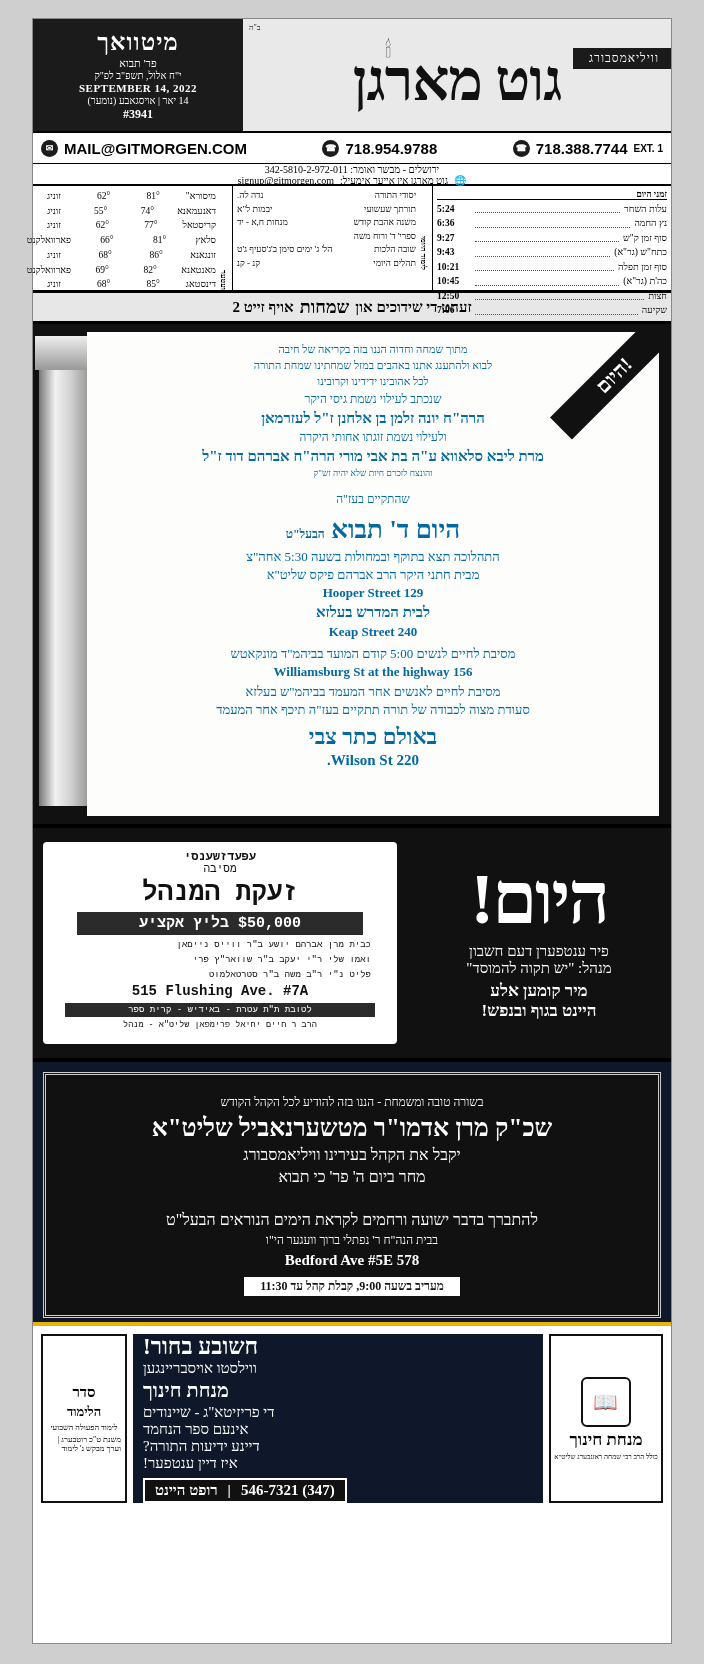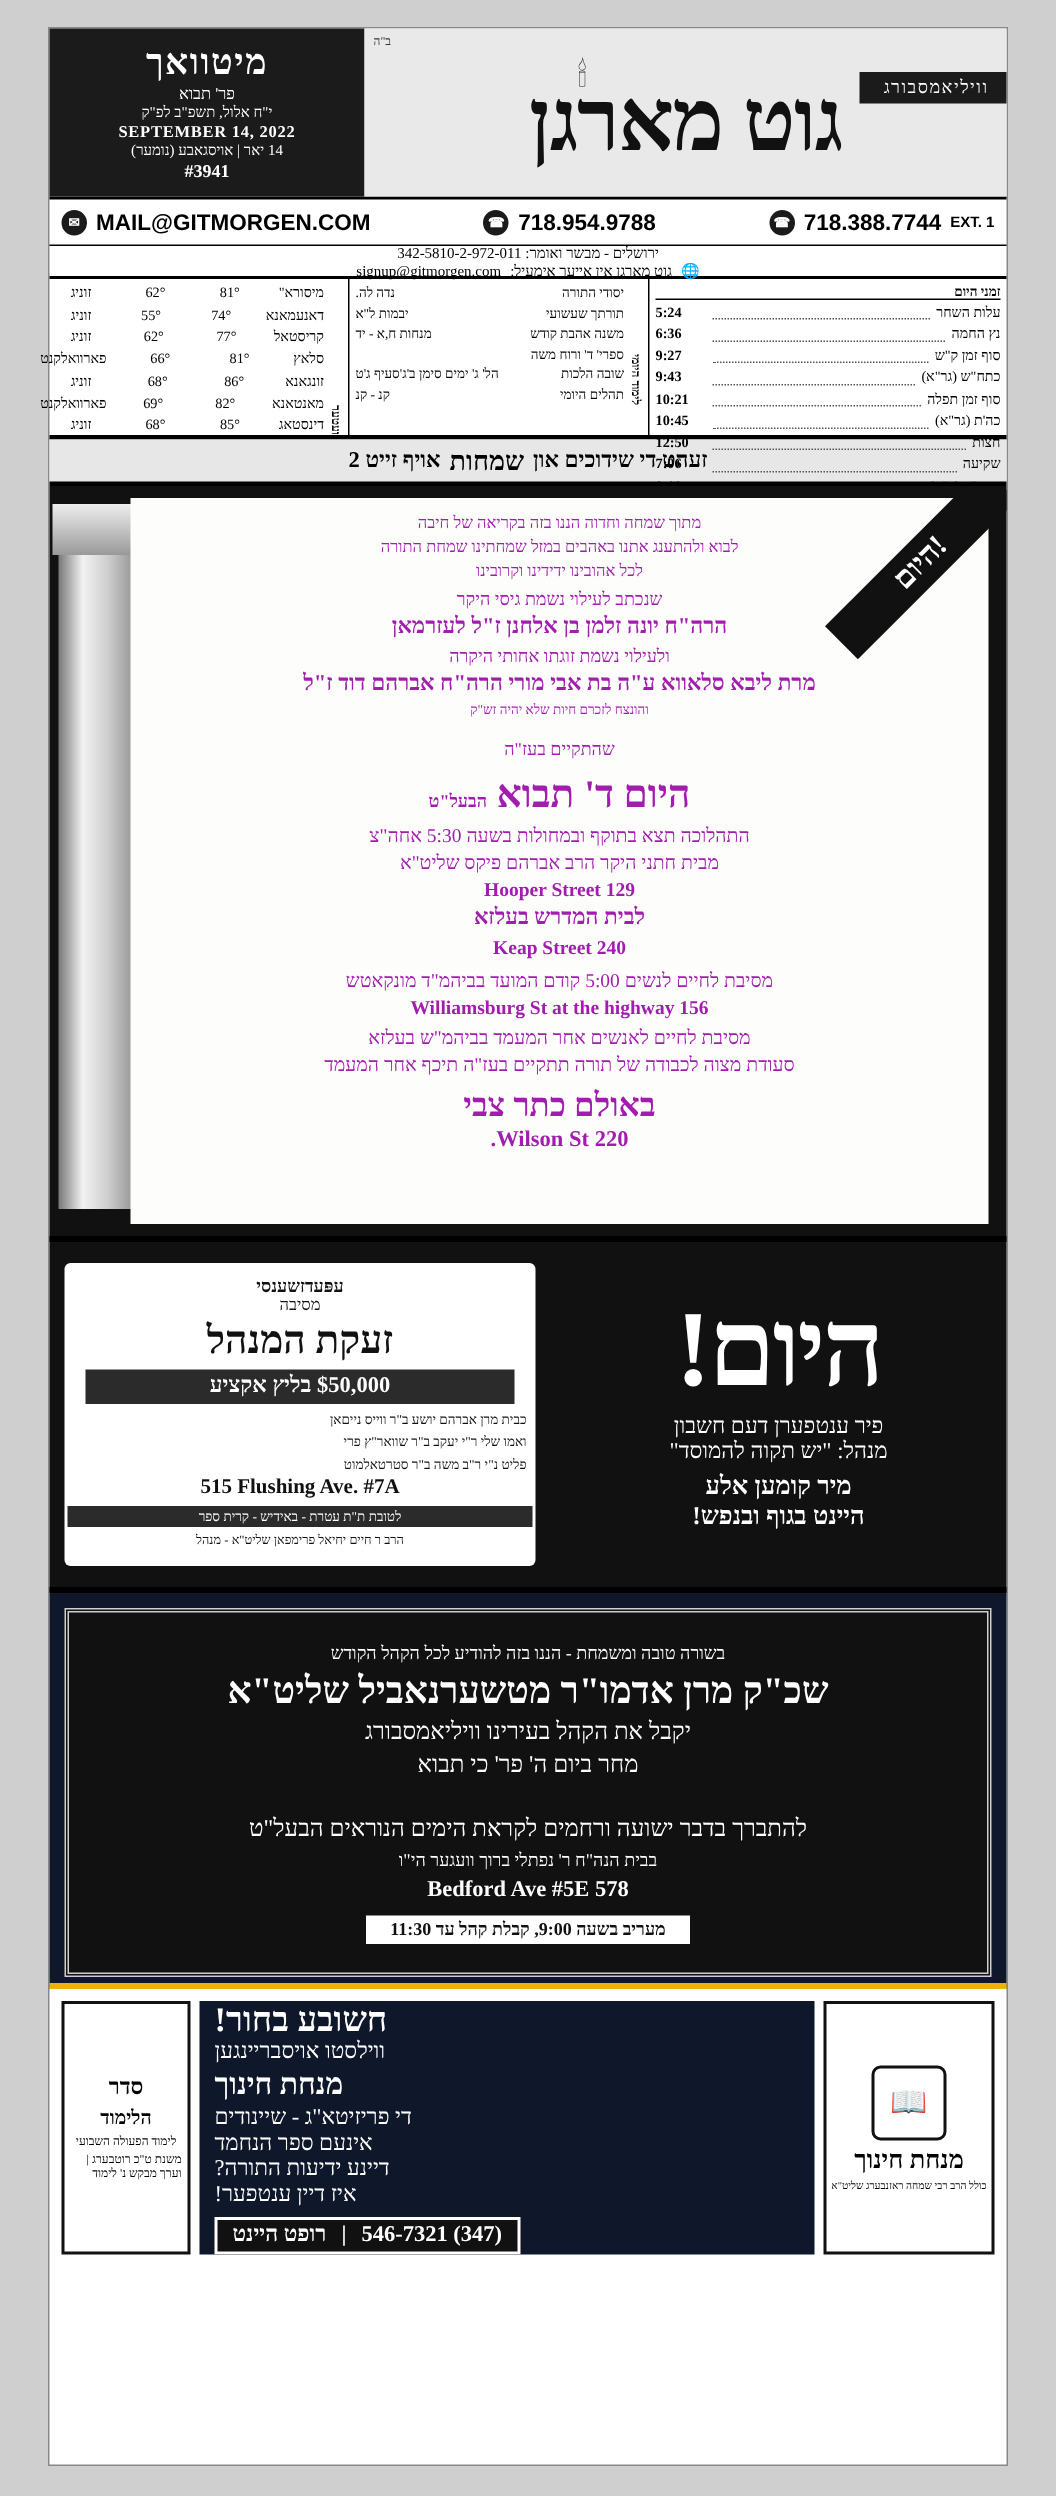--- a/index.html
+++ b/index.html
@@ -48,39 +48,39 @@
   .zhdr{font-size:9px;font-weight:bold;text-align:right;border-bottom:1px solid #000;margin-bottom:2px;}
   
   .shid{height:28px;border-bottom:3px solid #000;background:#e7e7e7;display:flex;align-items:center;justify-content:center;gap:6px;font-size:15px;font-weight:bold;}
   .shid .big{font-size:18px;}
   
   .hero{position:relative;height:500px;background:#111;overflow:hidden;border-bottom:4px solid #000;}
   .hero-inner{position:absolute;left:54px;top:8px;right:12px;bottom:8px;background:#fdfdfb;}
   .pillar{position:absolute;left:6px;top:12px;width:54px;height:470px;background:linear-gradient(90deg,#777,#f2f2f2 30%,#cfcfcf 60%,#8a8a8a);}
   .pillar:after{content:"";position:absolute;top:0;left:-4px;width:62px;height:34px;background:linear-gradient(180deg,#eee,#999);}
   .hoy{position:absolute;right:-30px;top:28px;width:150px;transform:rotate(-45deg);background:#111;color:#fff;text-align:center;font-size:20px;font-weight:bold;padding:4px 0;}
-  .hero-txt{position:absolute;left:0;right:0;top:0;bottom:0;padding:10px 14px;text-align:center;color:#a21caf;}
+  .hero-txt{position:absolute;left:0;right:0;top:0;bottom:0;padding:10px 14px;text-align:center;color:#0369a1;}
   .h-l{font-size:11px;line-height:1.45;}
   .h-title{font-size:40px;font-weight:bold;letter-spacing:-1px;margin:10px 0 6px;}
   .h-sub{font-size:12px;margin:2px 0;}
   .h-bold{font-size:15px;font-weight:bold;margin:3px 0;}
   .h-md{font-size:13px;margin:2px 0;}
   .h-huge{font-size:26px;font-weight:bold;margin:8px 0 4px;}
   .h-en{font-family:"Liberation Serif",serif;font-size:13px;font-weight:bold;margin:1px 0;}
   .h-en-big{font-size:15px;font-weight:bold;}
   .h-small{font-size:9px;}
   
   .hayom{height:230px;background:#111;color:#fff;display:flex;border-bottom:4px solid #000;}
   .hayom-r{flex:1;display:flex;flex-direction:column;align-items:center;justify-content:center;padding:6px;}
   .hayom-word{font-size:72px;font-weight:bold;line-height:.95;letter-spacing:-2px;}
   .hayom-l1{font-size:15px;margin-top:10px;}
   .hayom-l2{font-size:15px;}
   .hayom-l3{font-size:17px;font-weight:bold;margin-top:4px;}
   .hayom-l4{font-size:17px;font-weight:bold;}
-  .ticket{width:310px;margin:14px 10px;background:#fff;color:#111;border-radius:4px;padding:8px 2px;text-align:center;position:relative;}
+  .ticket{width:310px;margin:14px 10px;background:#fff;color:#111;border-radius:4px;padding:8px 22px;text-align:center;position:relative;font-family:Liberation Mono, monospace;}
   .tk1{font-size:12px;font-weight:bold;}
   .tk2{font-size:11px;margin-top:-1px;}
   .tk3{font-size:26px;font-weight:bold;margin:3px 0;}
   .tk-bar{background:#2b2b2b;color:#fff;font-size:15px;font-weight:bold;padding:3px 0;margin:4px 12px;}
   .tk-names{display:flex;justify-content:space-between;font-size:9px;margin:5px 4px 0;}
   .tk-addr{font-size:14px;font-weight:bold;margin-top:3px;}
   .tk-foot{background:#2b2b2b;color:#fff;font-size:9px;padding:2px 0;margin-top:4px;}
   .tk-last{font-size:8.5px;margin-top:3px;}
   
   .notice{height:264px;background:#0f172a;padding:10px;box-sizing:border-box;border-bottom:4px solid #eab308;}

